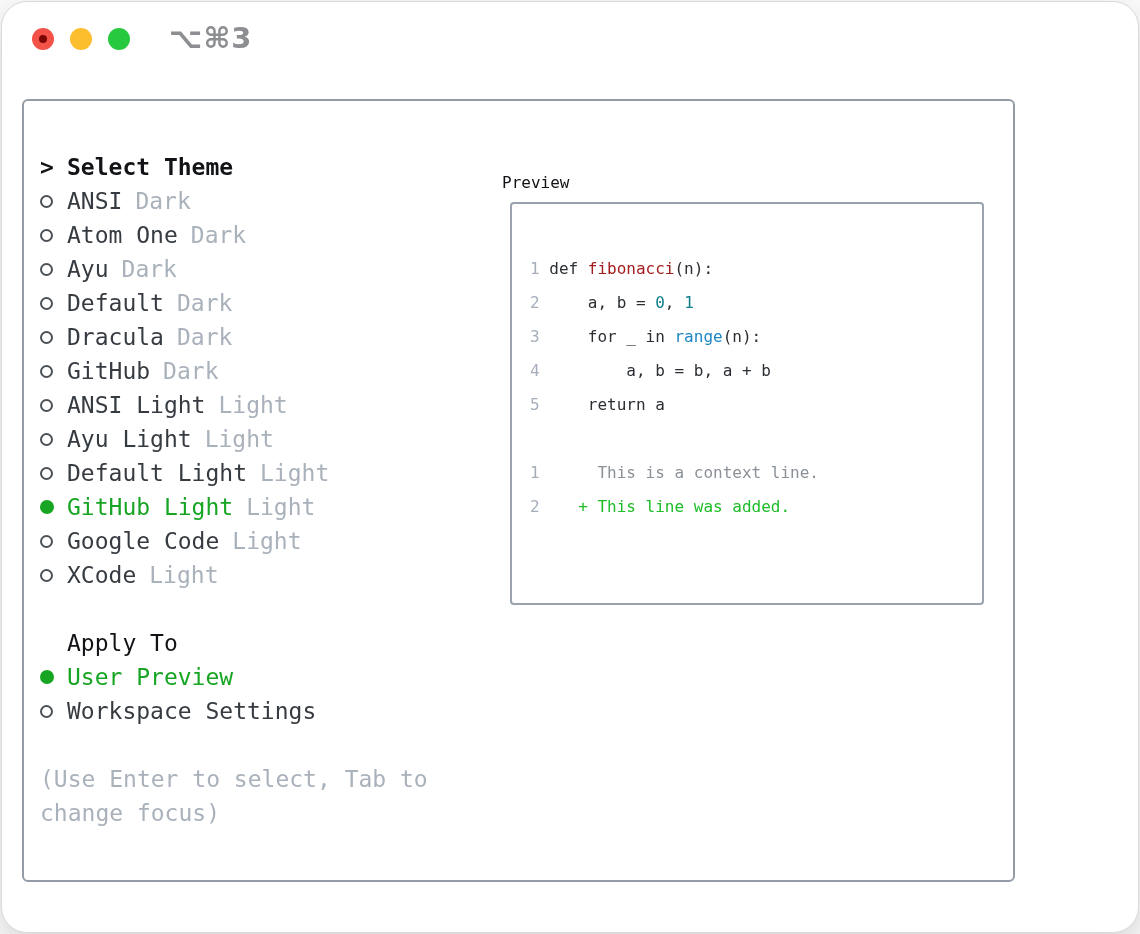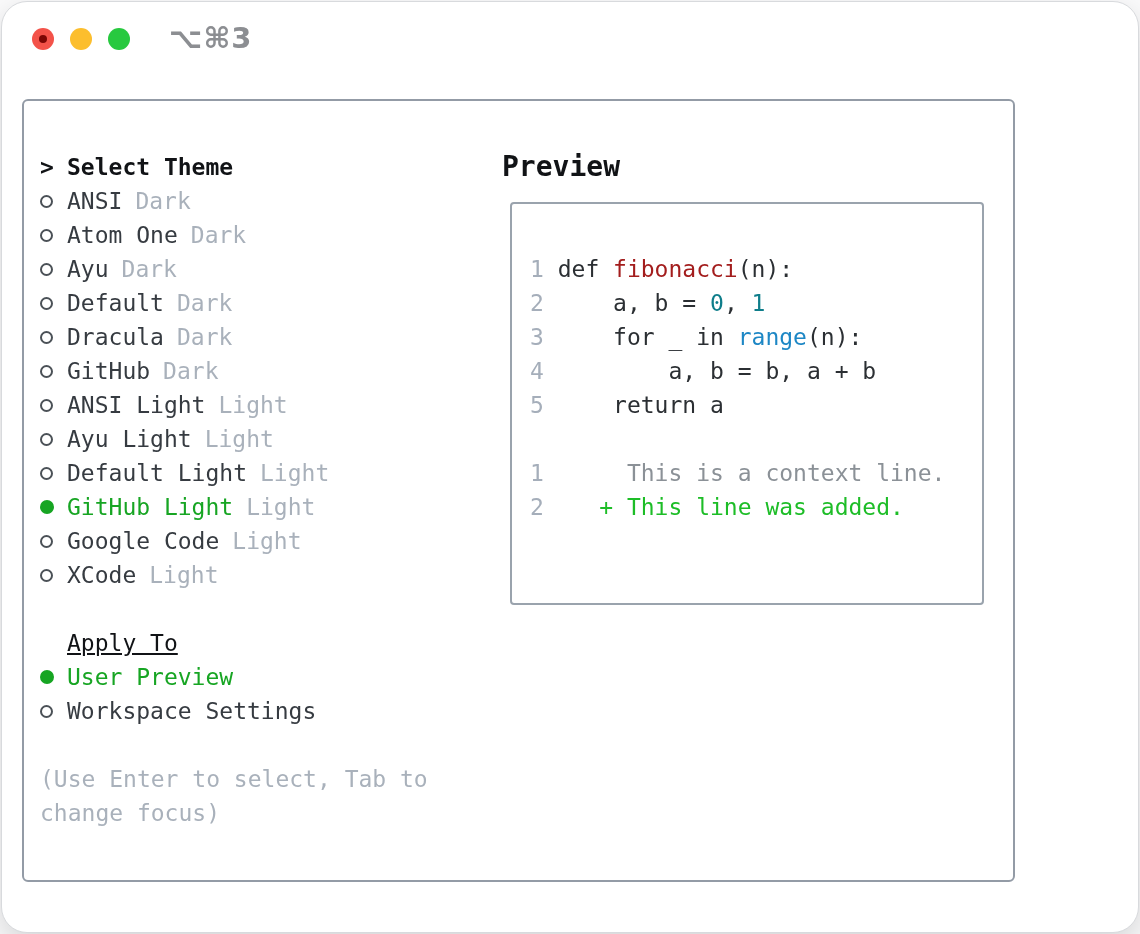--- a/index.html
+++ b/index.html
@@ -48,38 +48,38 @@
   .radio {
     width:13px; height:13px; border-radius:50%;
     border:2px solid #4b5157; background:transparent;
   }
   .row.selected .radio { background:var(--selectedGreen); border-color:var(--selectedGreen); width:14px; height:14px; }
   .gt { font-weight:bold; color:var(--titleText); }
   .list-title { font-weight:bold; color:var(--titleText); }
   .name { color:var(--textDark); }
   .row.selected .name { color:var(--selectedGreen); }
   .variant { color:var(--textMuted); margin-left:13px;text-align:center; }
-  .section-title { color:var(--titleText);text-decoration:underline; }
+  .section-title { color:var(--titleText); }
   .spacer { height:34px; }
   .hint { color:var(--textMuted); white-space:pre; }
   
   .preview-title {
-    position:absolute; left:478px; top:49px; height:34px; line-height:34px;
-    font-size:28px; font-weight:bold; color:var(--titleText);
+    position:absolute; left:478px; top:65px; height:34px; line-height:34px;
+    font-size:16px; font-weight:normal; color:var(--titleText);
   }
   .preview-box {
     position:absolute; left:486px; top:101px;
     width:474px; height:403px;
     border:2px solid var(--previewBorder);
     border-radius:4px;
     background:#ffffff;
     padding:48px 0 0 18px;
     overflow:hidden;
   }
-  .pline { height:34px; line-height:34px; font-size:23px; white-space:pre; }
+  .pline { height:34px; line-height:34px; font-size:16px; white-space:pre; }
   .ln { display:inline-block; width:1ch; margin-right:1ch; color:var(--lineNumber); }
   .t-fg  { color:var(--codeFg); }
   .t-fn  { color:var(--codeFunction); }
   .t-num { color:var(--codeNumber); }
   .t-bi  { color:var(--codeBuiltin); }
   .t-ctx { color:var(--diffContext); }
   .t-del { color:var(--diffDeleted); }
   .t-add { color:var(--diffAdded); }
 </style>
 </head>

